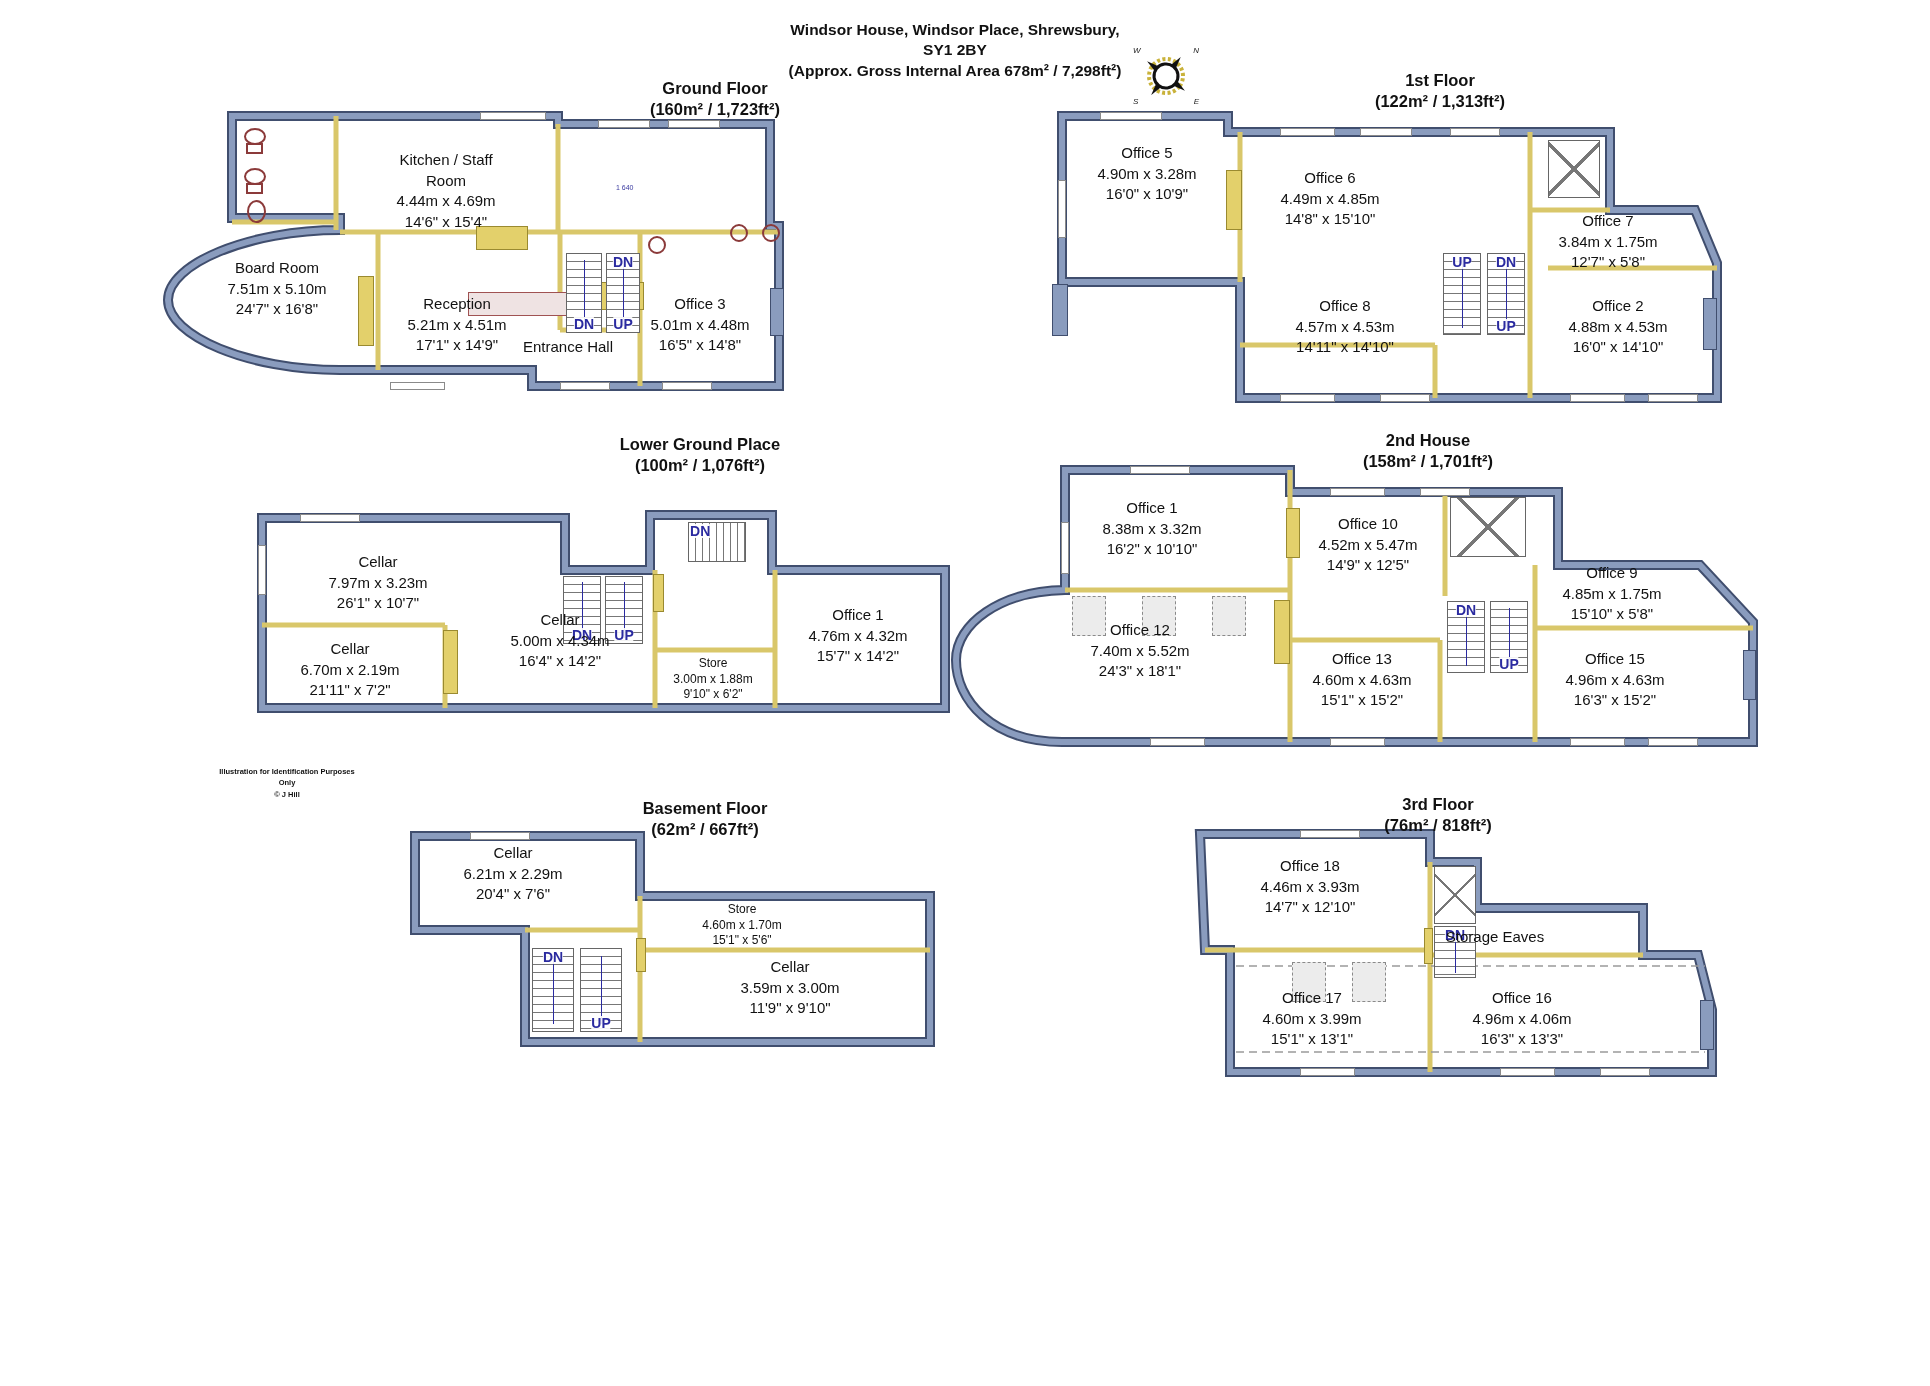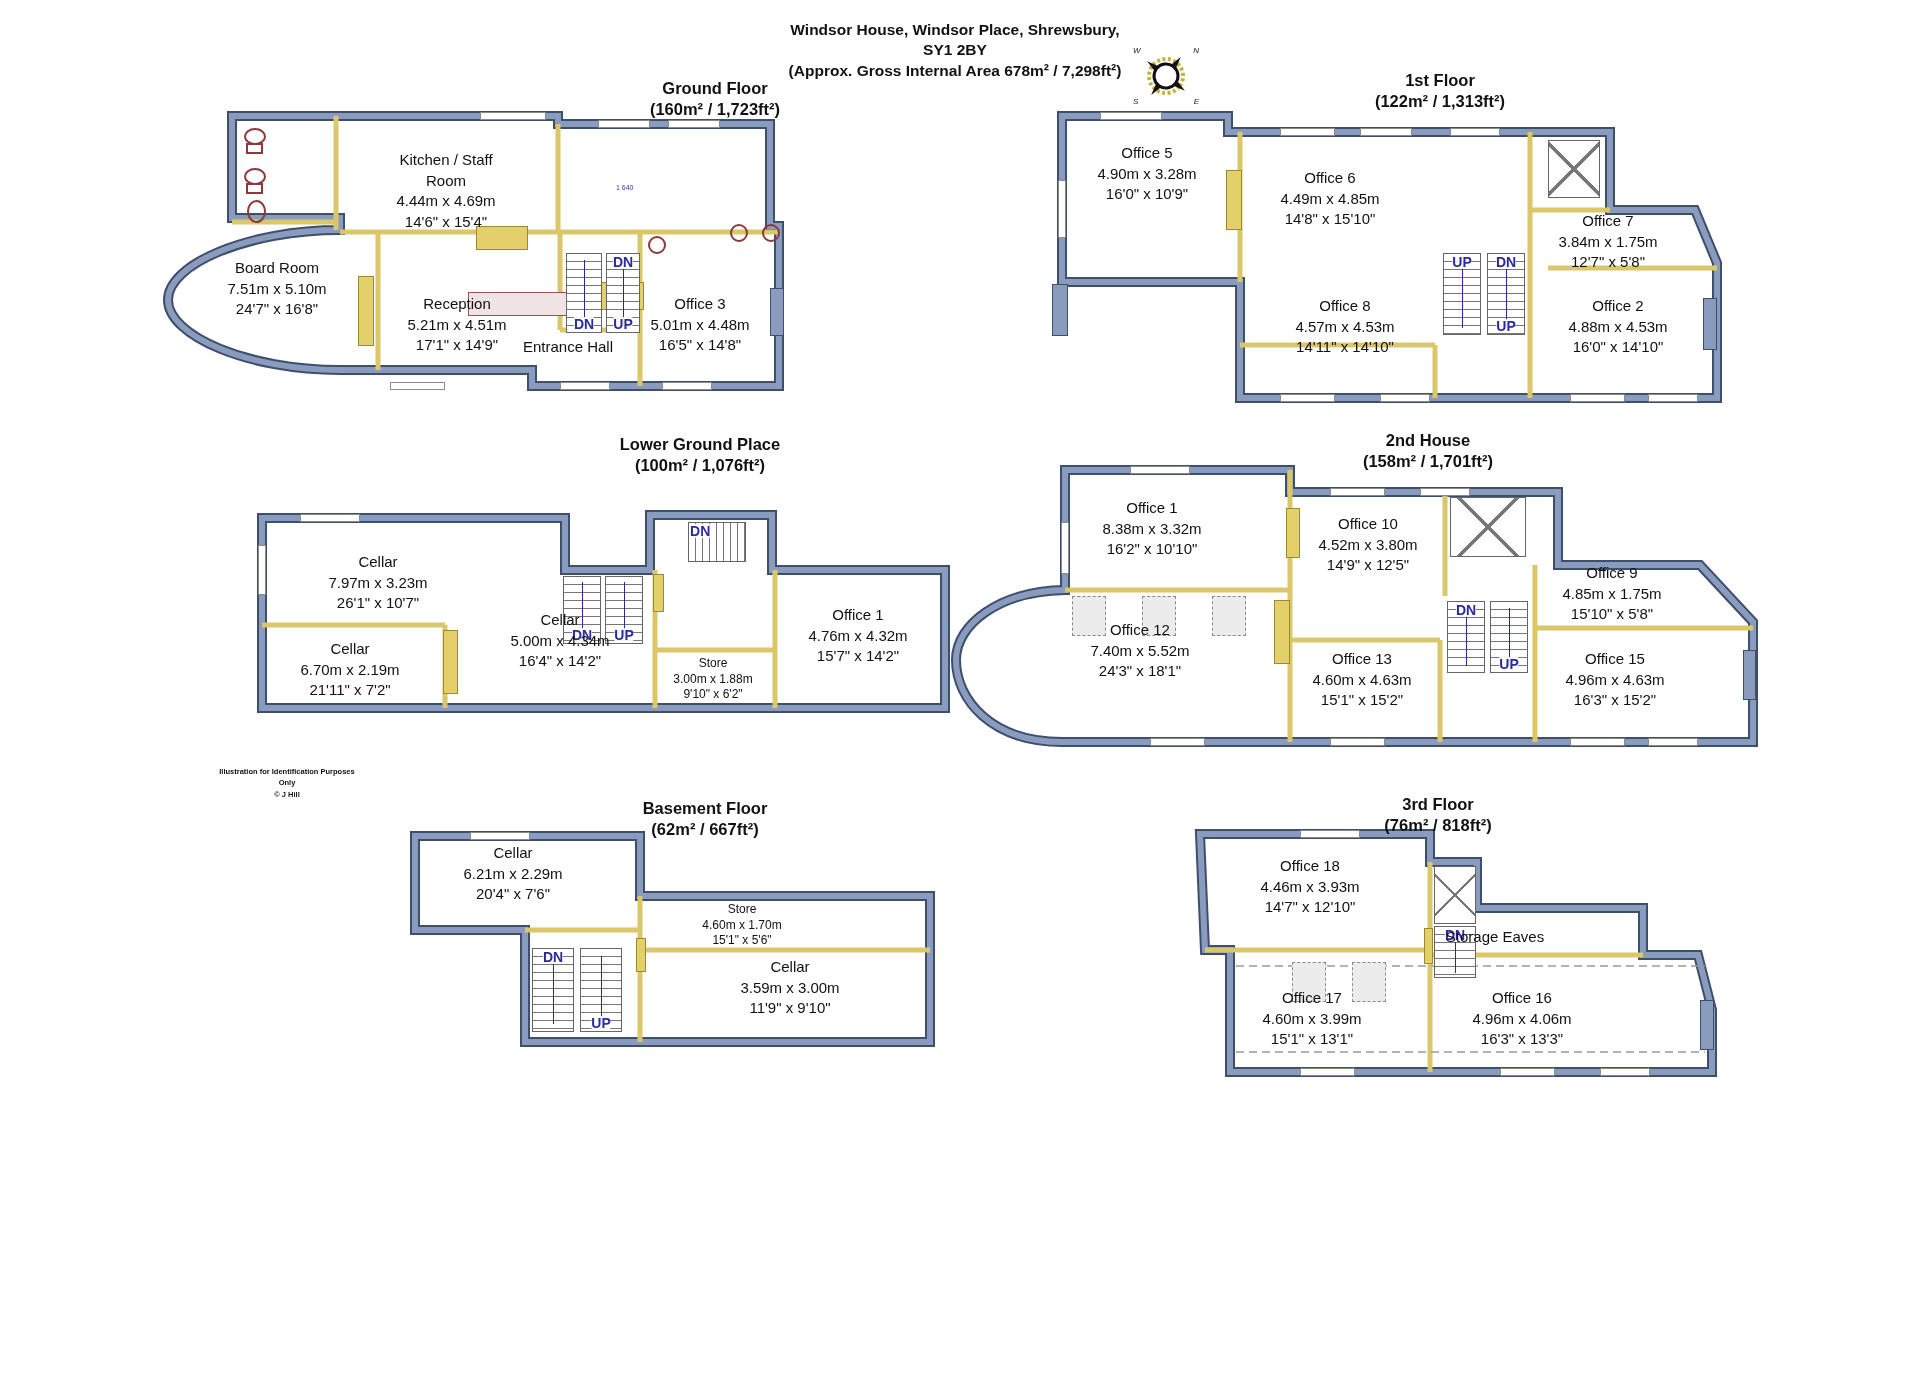--- a/index.html
+++ b/index.html
@@ -300,21 +300,21 @@
   <span class="slbl b">UP</span>
 </div>
 
 <div class="rl" style="left:1062px;top:498px;width:180px">
   <div>Office 1</div>
   <div>8.38m x 3.32m</div>
   <div>16'2" x 10'10"</div>
 </div>
 <div class="rl" style="left:1278px;top:514px;width:180px">
   <div>Office 10</div>
-  <div>4.52m x 3.80m</div>
+  <div>4.52m x 5.47m</div>
   <div>14'9" x 12'5"</div>
 </div>
 <div class="rl" style="left:1522px;top:563px;width:180px">
   <div>Office 9</div>
   <div>4.85m x 1.75m</div>
   <div>15'10" x 5'8"</div>
 </div>
 <div class="rl" style="left:1050px;top:620px;width:180px">
   <div>Office 12</div>
   <div>7.40m x 5.52m</div>

